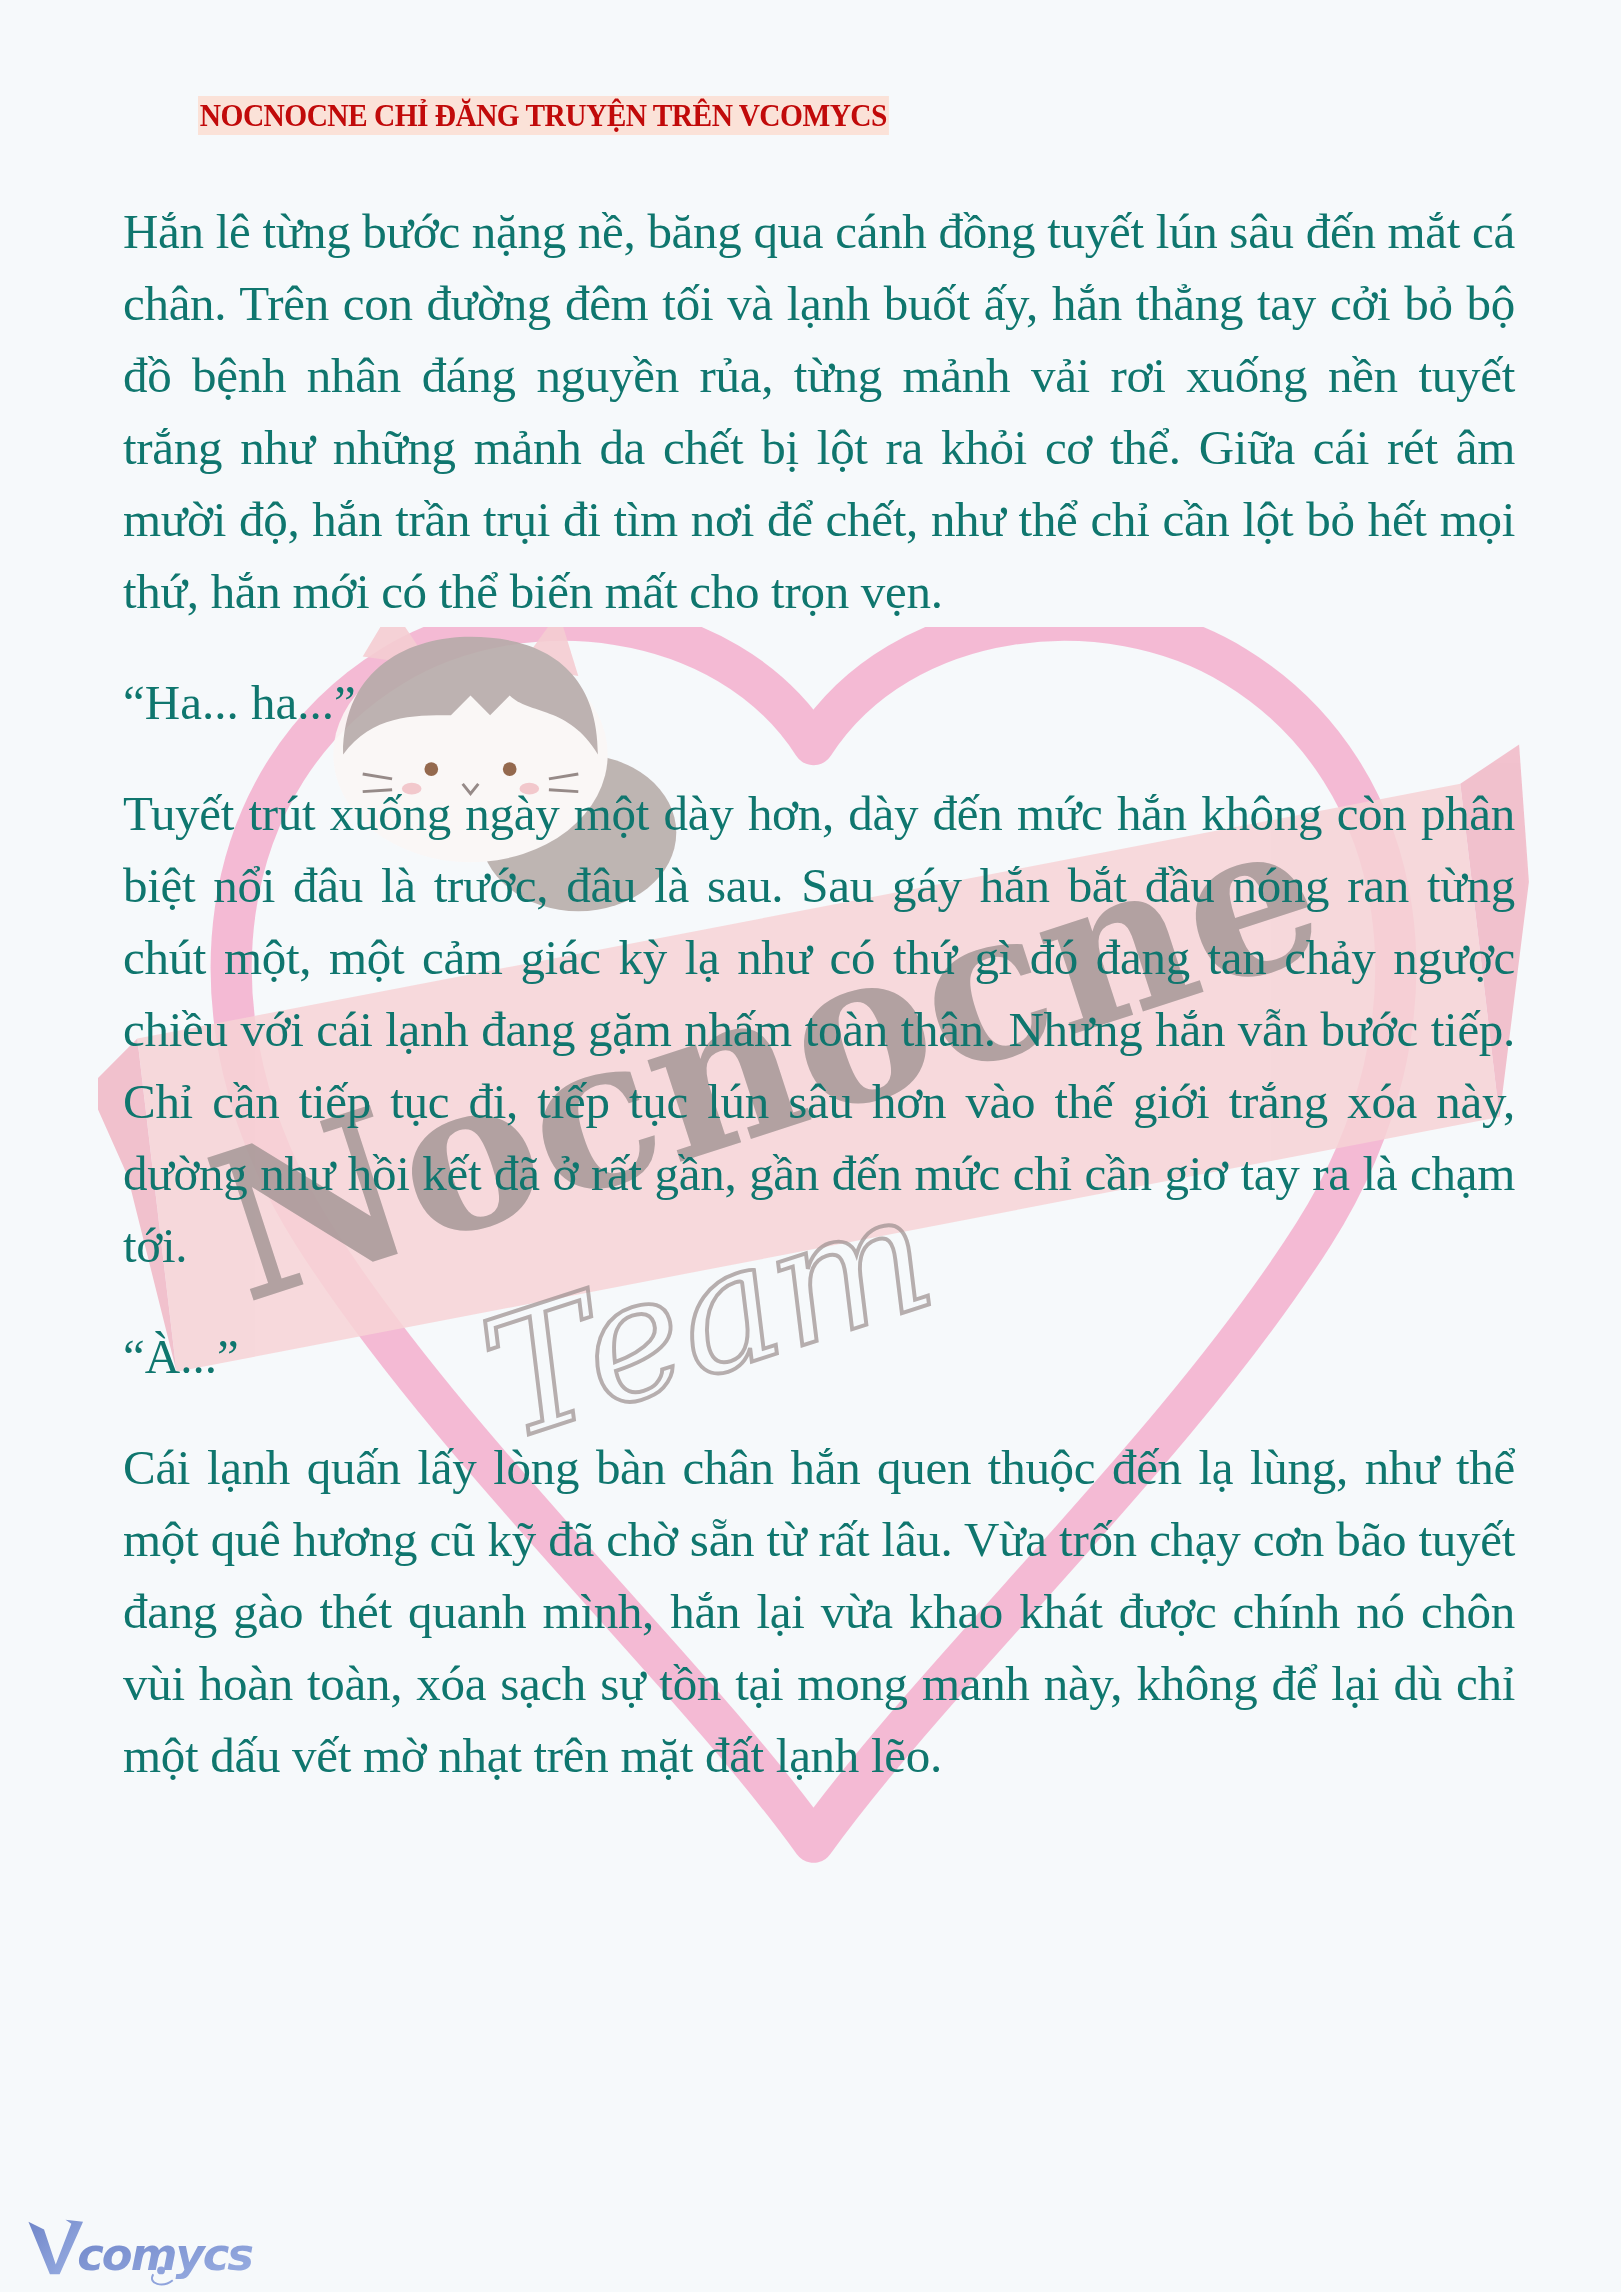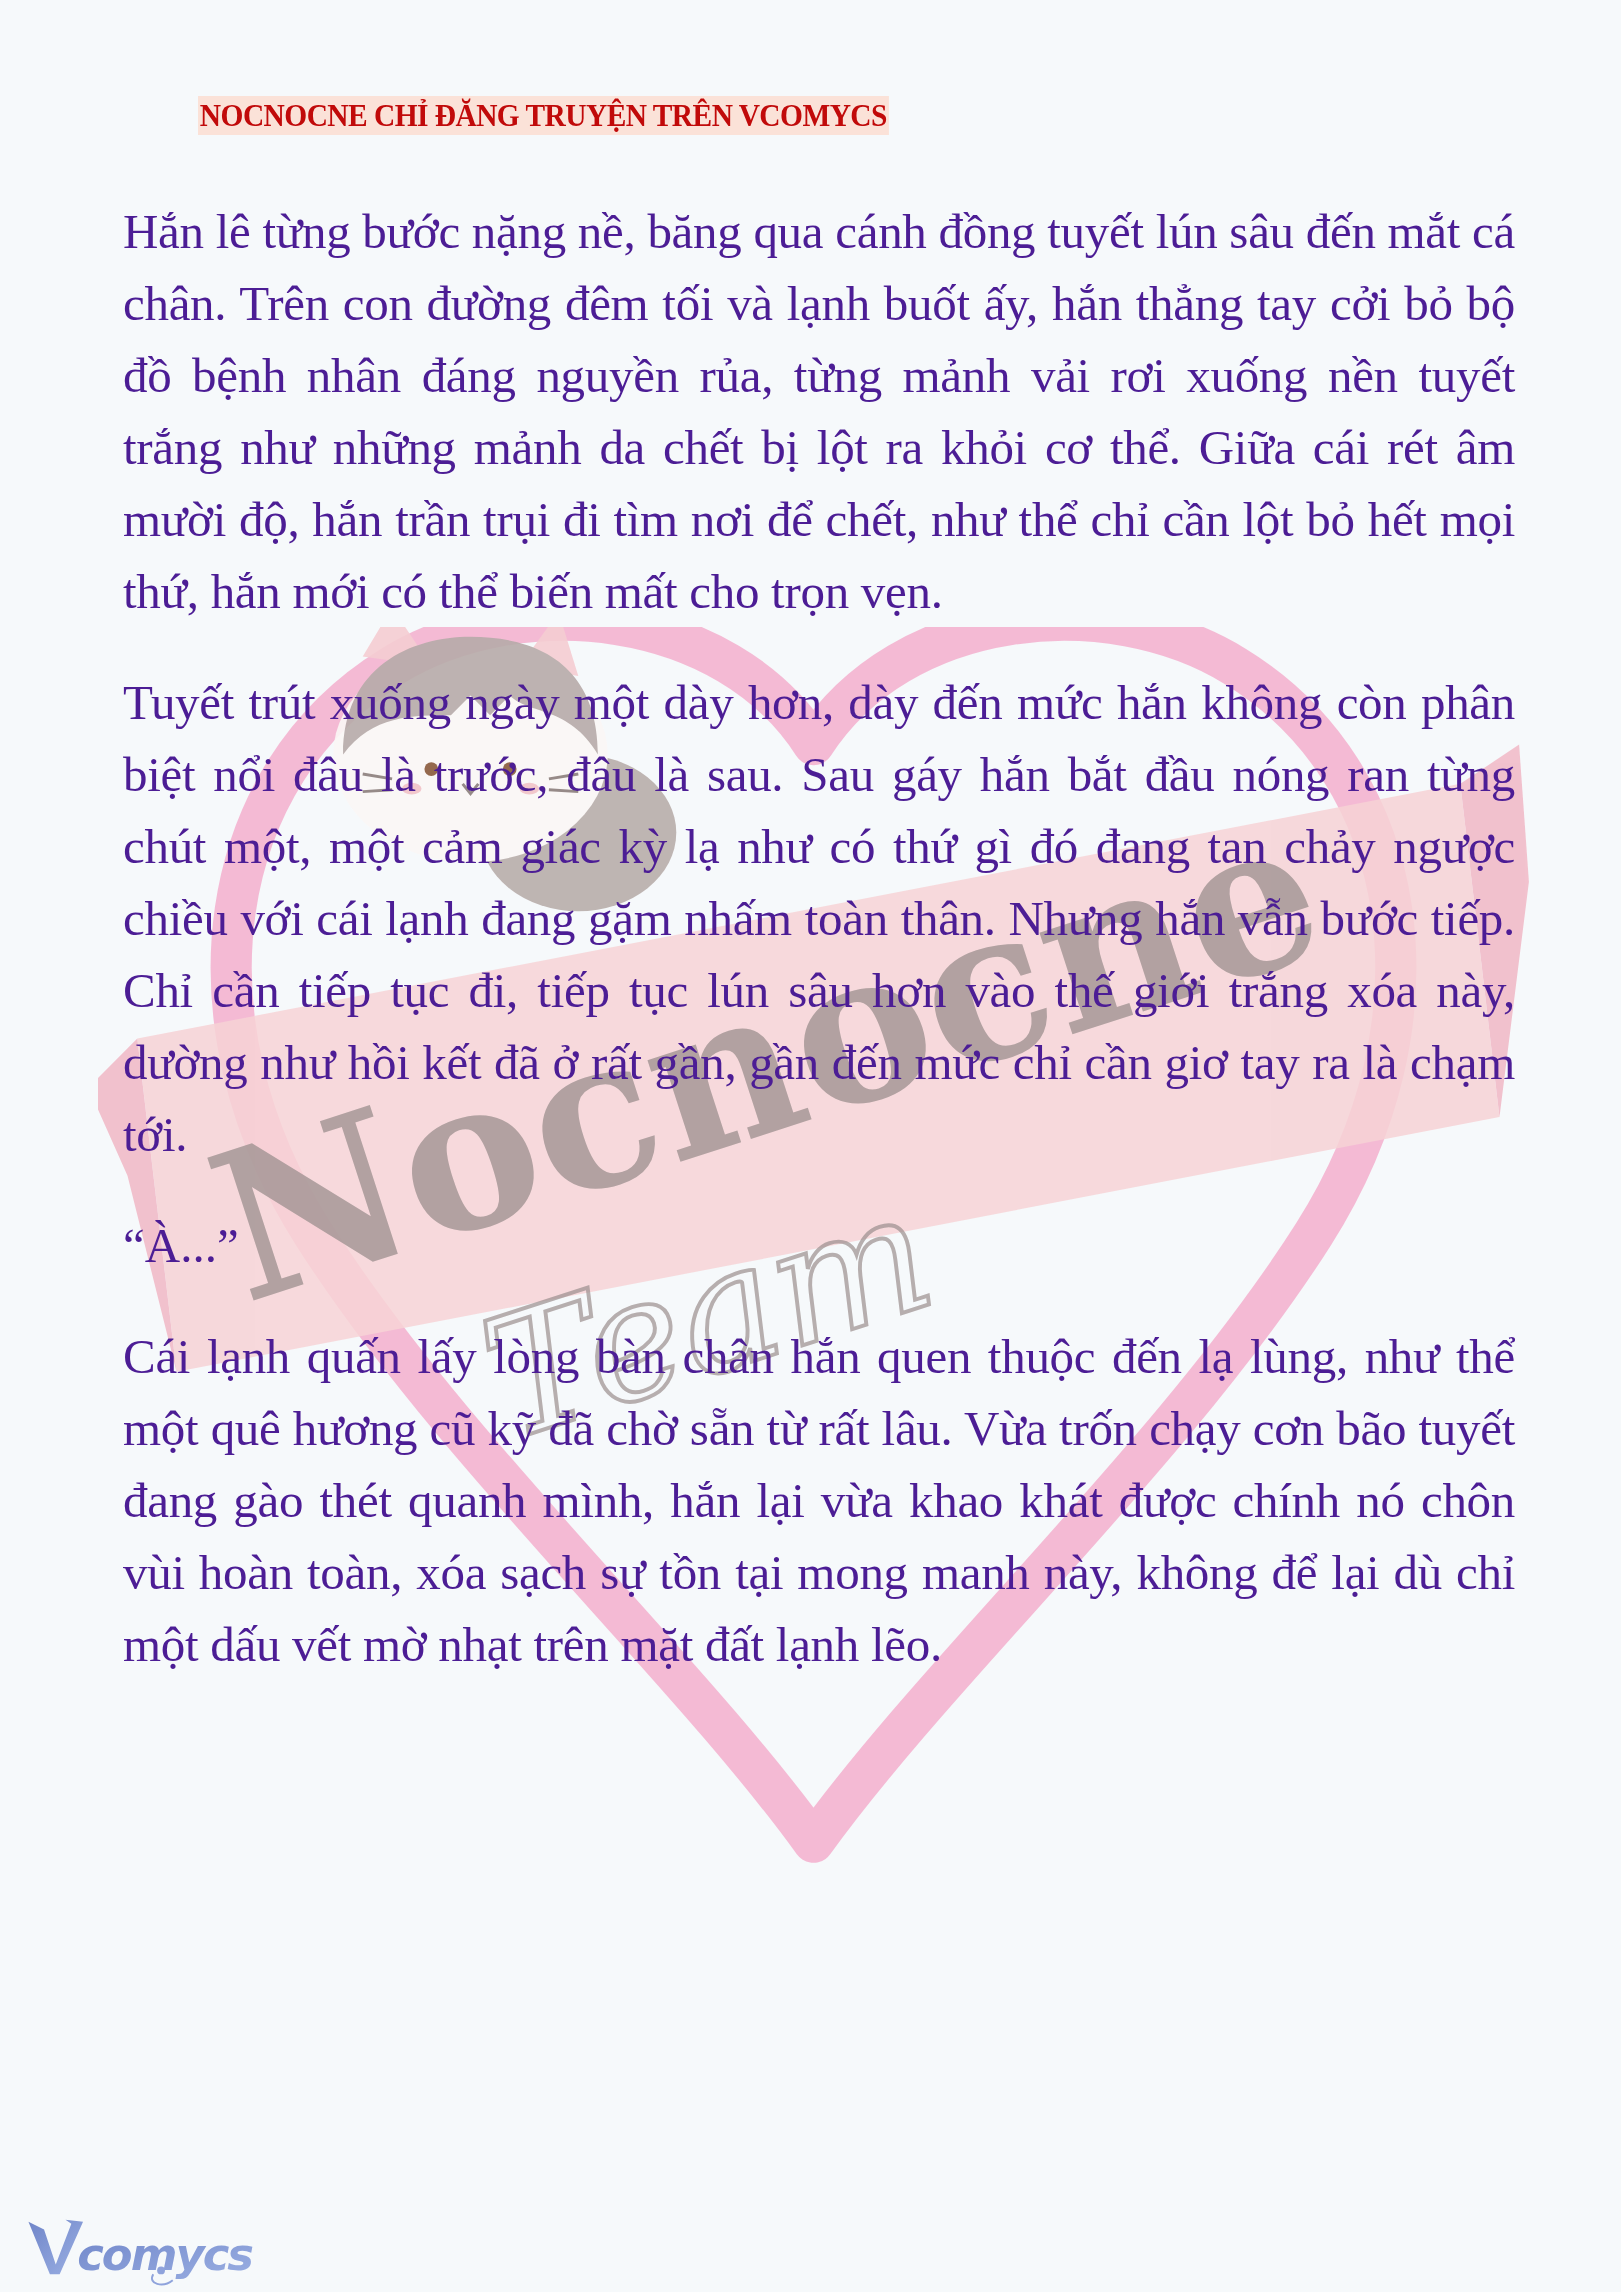--- a/index.html
+++ b/index.html
@@ -37,21 +37,21 @@
     transform-origin: left center;
     white-space: nowrap;
     z-index: 2;
   }
   .content {
     position: absolute;
     left: 123px;
     top: 196px;
     width: 1392px;
     z-index: 2;
-    color: #4c1d95;
+    color: #0f766e;
   }
   .para {
     font-size: 49px;
     line-height: 72px;
     text-align: justify;
     margin: 0 0 39px 0;
     letter-spacing: -0.3px;
   }
   .dialogue {
     font-size: 49px;
@@ -96,20 +96,21 @@
   </g>
 
   <text x="150" y="690" transform="rotate(-18 150 690)" font-family="DejaVu Serif, serif" font-weight="bold" font-size="210" fill="#9b8f8e" opacity="0.75">Nocnocne</text>
   <text x="420" y="830" transform="rotate(-18 420 830)" font-family="DejaVu Serif, serif" font-style="italic" font-size="170" fill="none" stroke="#9b8f8e" stroke-width="4" opacity="0.7">Team</text>
 </svg>
 
 <div class="header-banner">NOCNOCNE CHỈ ĐĂNG TRUYỆN TRÊN VCOMYCS</div>
 
 <div class="content">
   <p class="para">Hắn lê từng bước nặng nề, băng qua cánh đồng tuyết lún sâu đến mắt cá chân. Trên con đường đêm tối và lạnh buốt ấy, hắn thẳng tay cởi bỏ bộ đồ bệnh nhân đáng nguyền rủa, từng mảnh vải rơi xuống nền tuyết trắng như những mảnh da chết bị lột ra khỏi cơ thể. Giữa cái rét âm mười độ, hắn trần trụi đi tìm nơi để chết, như thể chỉ cần lột bỏ hết mọi thứ, hắn mới có thể biến mất cho trọn vẹn.</p>
+  <p class="dialogue">“Ha... ha...”</p>
   <p class="para">Tuyết trút xuống ngày một dày hơn, dày đến mức hắn không còn phân biệt nổi đâu là trước, đâu là sau. Sau gáy hắn bắt đầu nóng ran từng chút một, một cảm giác kỳ lạ như có thứ gì đó đang tan chảy ngược chiều với cái lạnh đang gặm nhấm toàn thân. Nhưng hắn vẫn bước tiếp. Chỉ cần tiếp tục đi, tiếp tục lún sâu hơn vào thế giới trắng xóa này, dường như hồi kết đã ở rất gần, gần đến mức chỉ cần giơ tay ra là chạm tới.</p>
   <p class="dialogue">“À...”</p>
   <p class="para">Cái lạnh quấn lấy lòng bàn chân hắn quen thuộc đến lạ lùng, như thể một quê hương cũ kỹ đã chờ sẵn từ rất lâu. Vừa trốn chạy cơn bão tuyết đang gào thét quanh mình, hắn lại vừa khao khát được chính nó chôn vùi hoàn toàn, xóa sạch sự tồn tại mong manh này, không để lại dù chỉ một dấu vết mờ nhạt trên mặt đất lạnh lẽo.</p>
 </div>
 
 <div class="footer-logo">
   <svg width="235" height="78" viewBox="0 0 240 80" xmlns="http://www.w3.org/2000/svg">
     <defs>
       <linearGradient id="lg" x1="0" y1="0" x2="1" y2="1">
         <stop offset="0" stop-color="#6f85c9"></stop>

